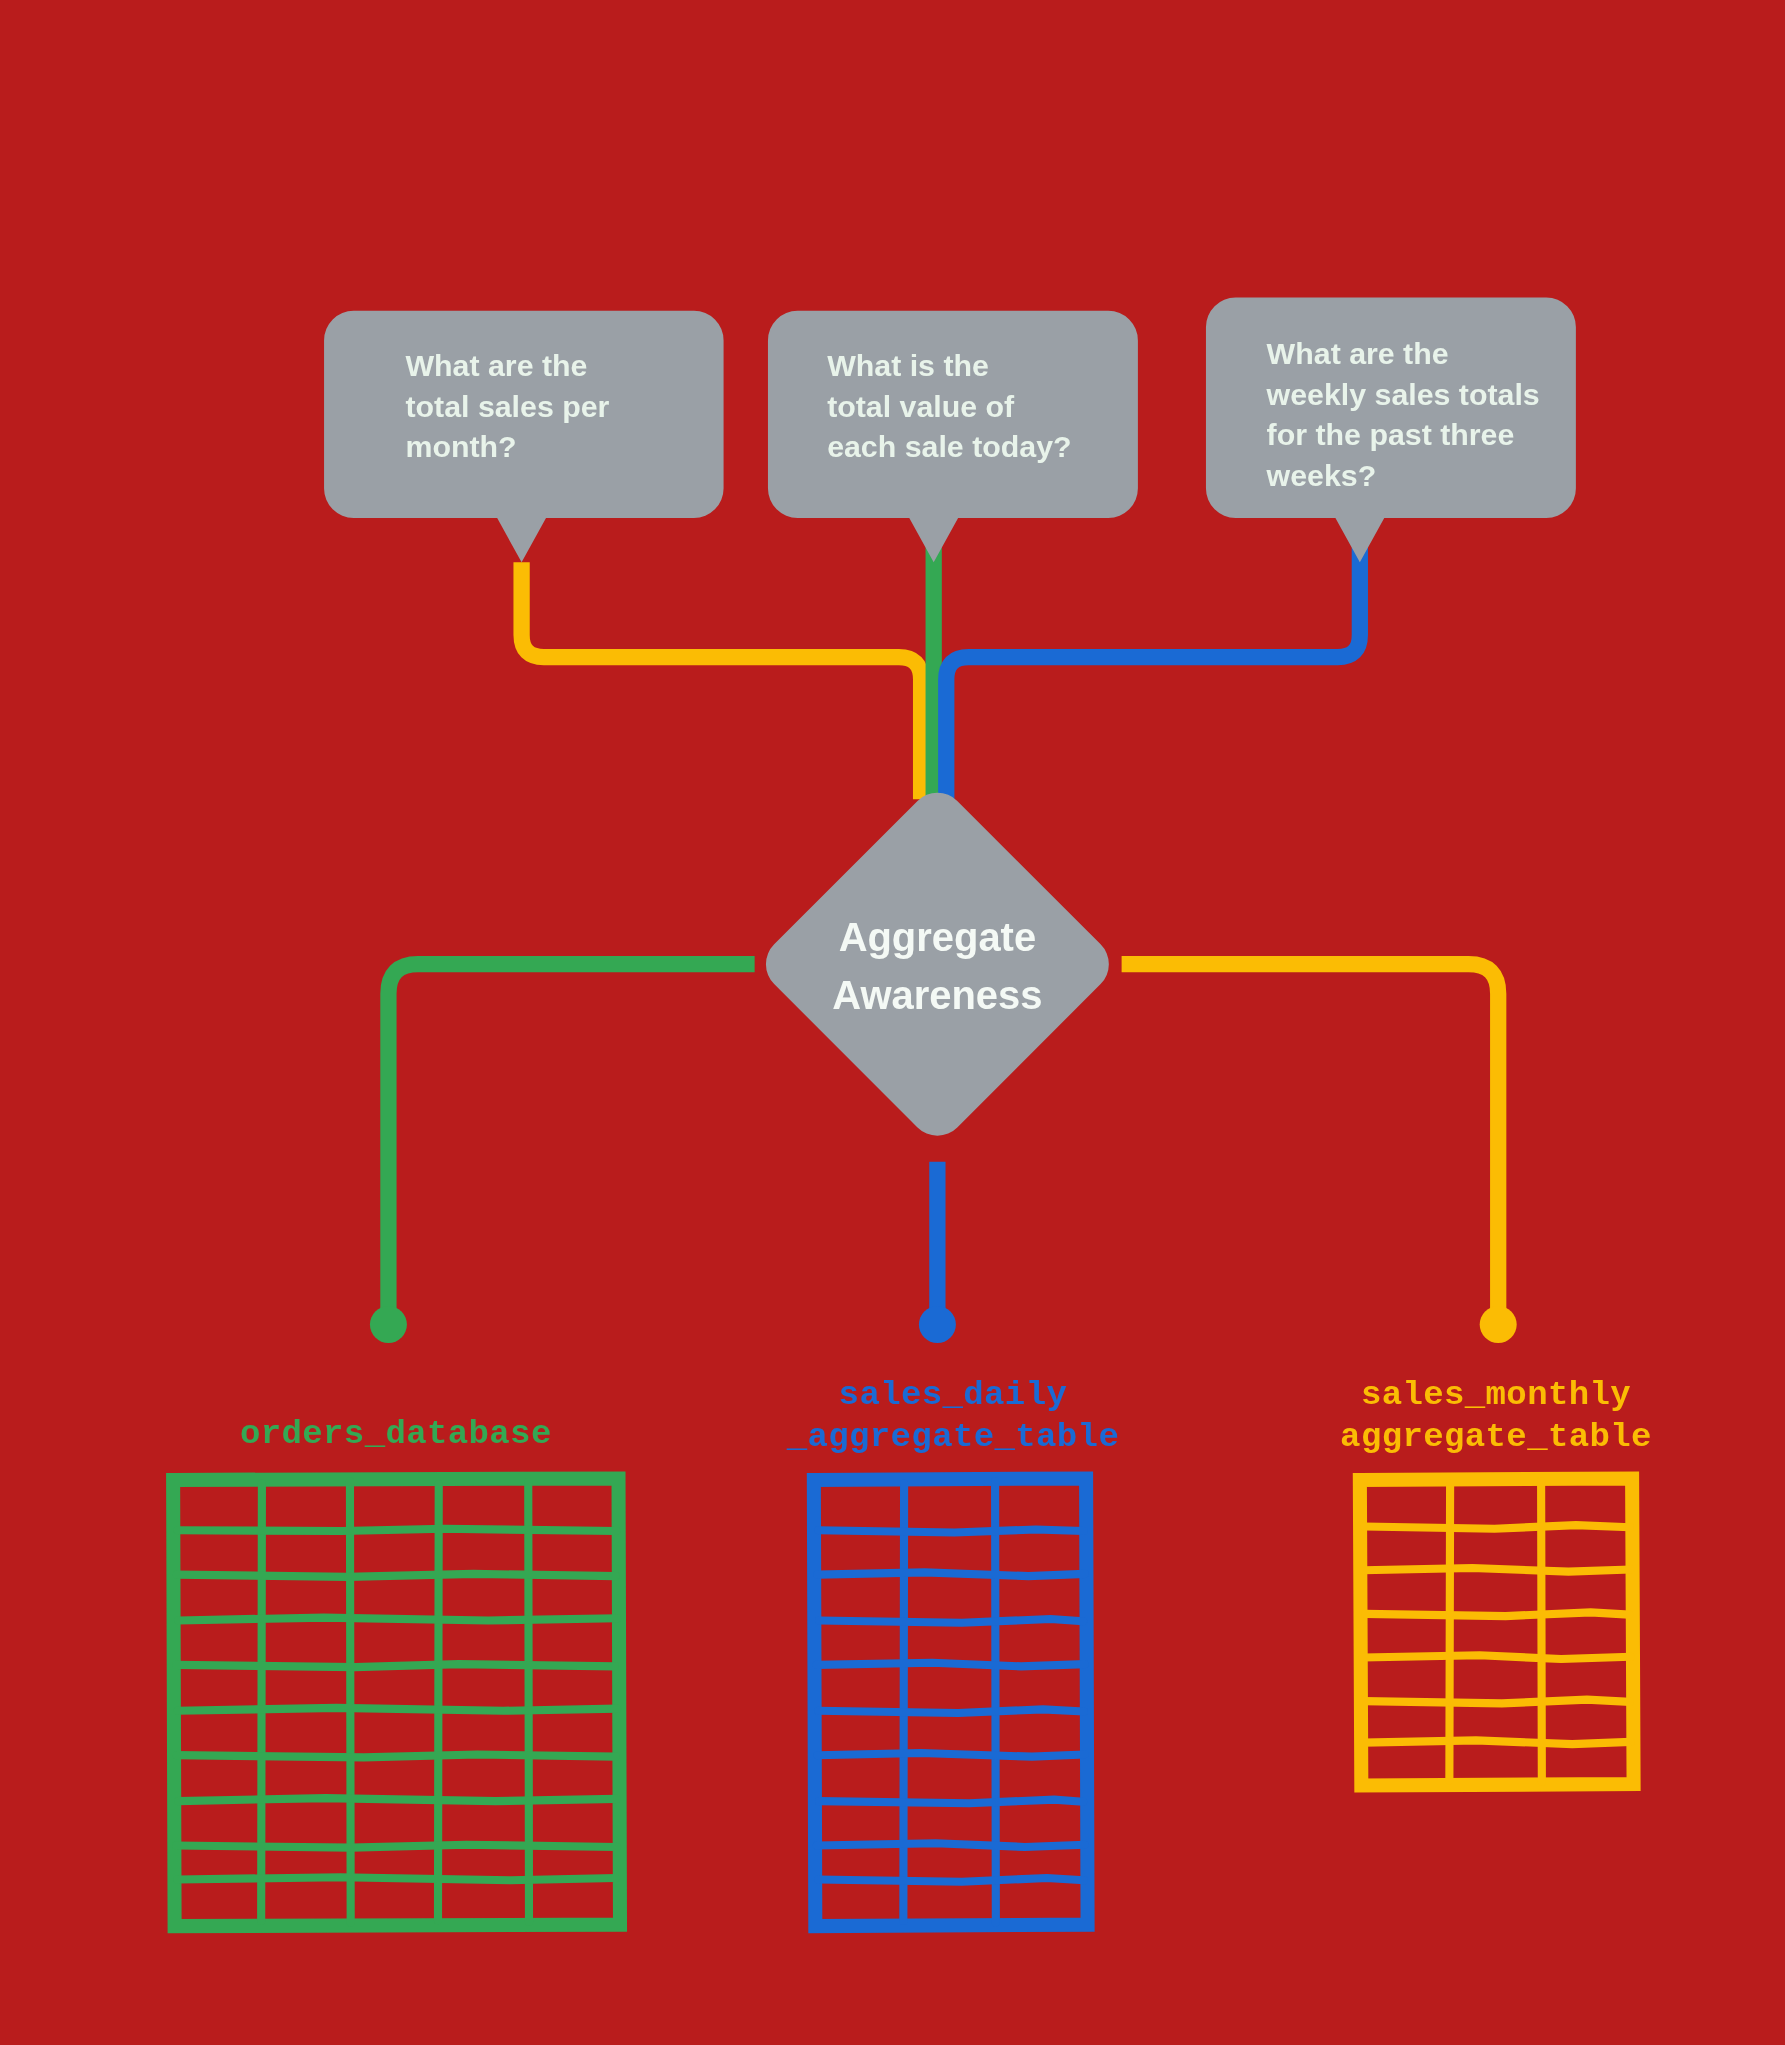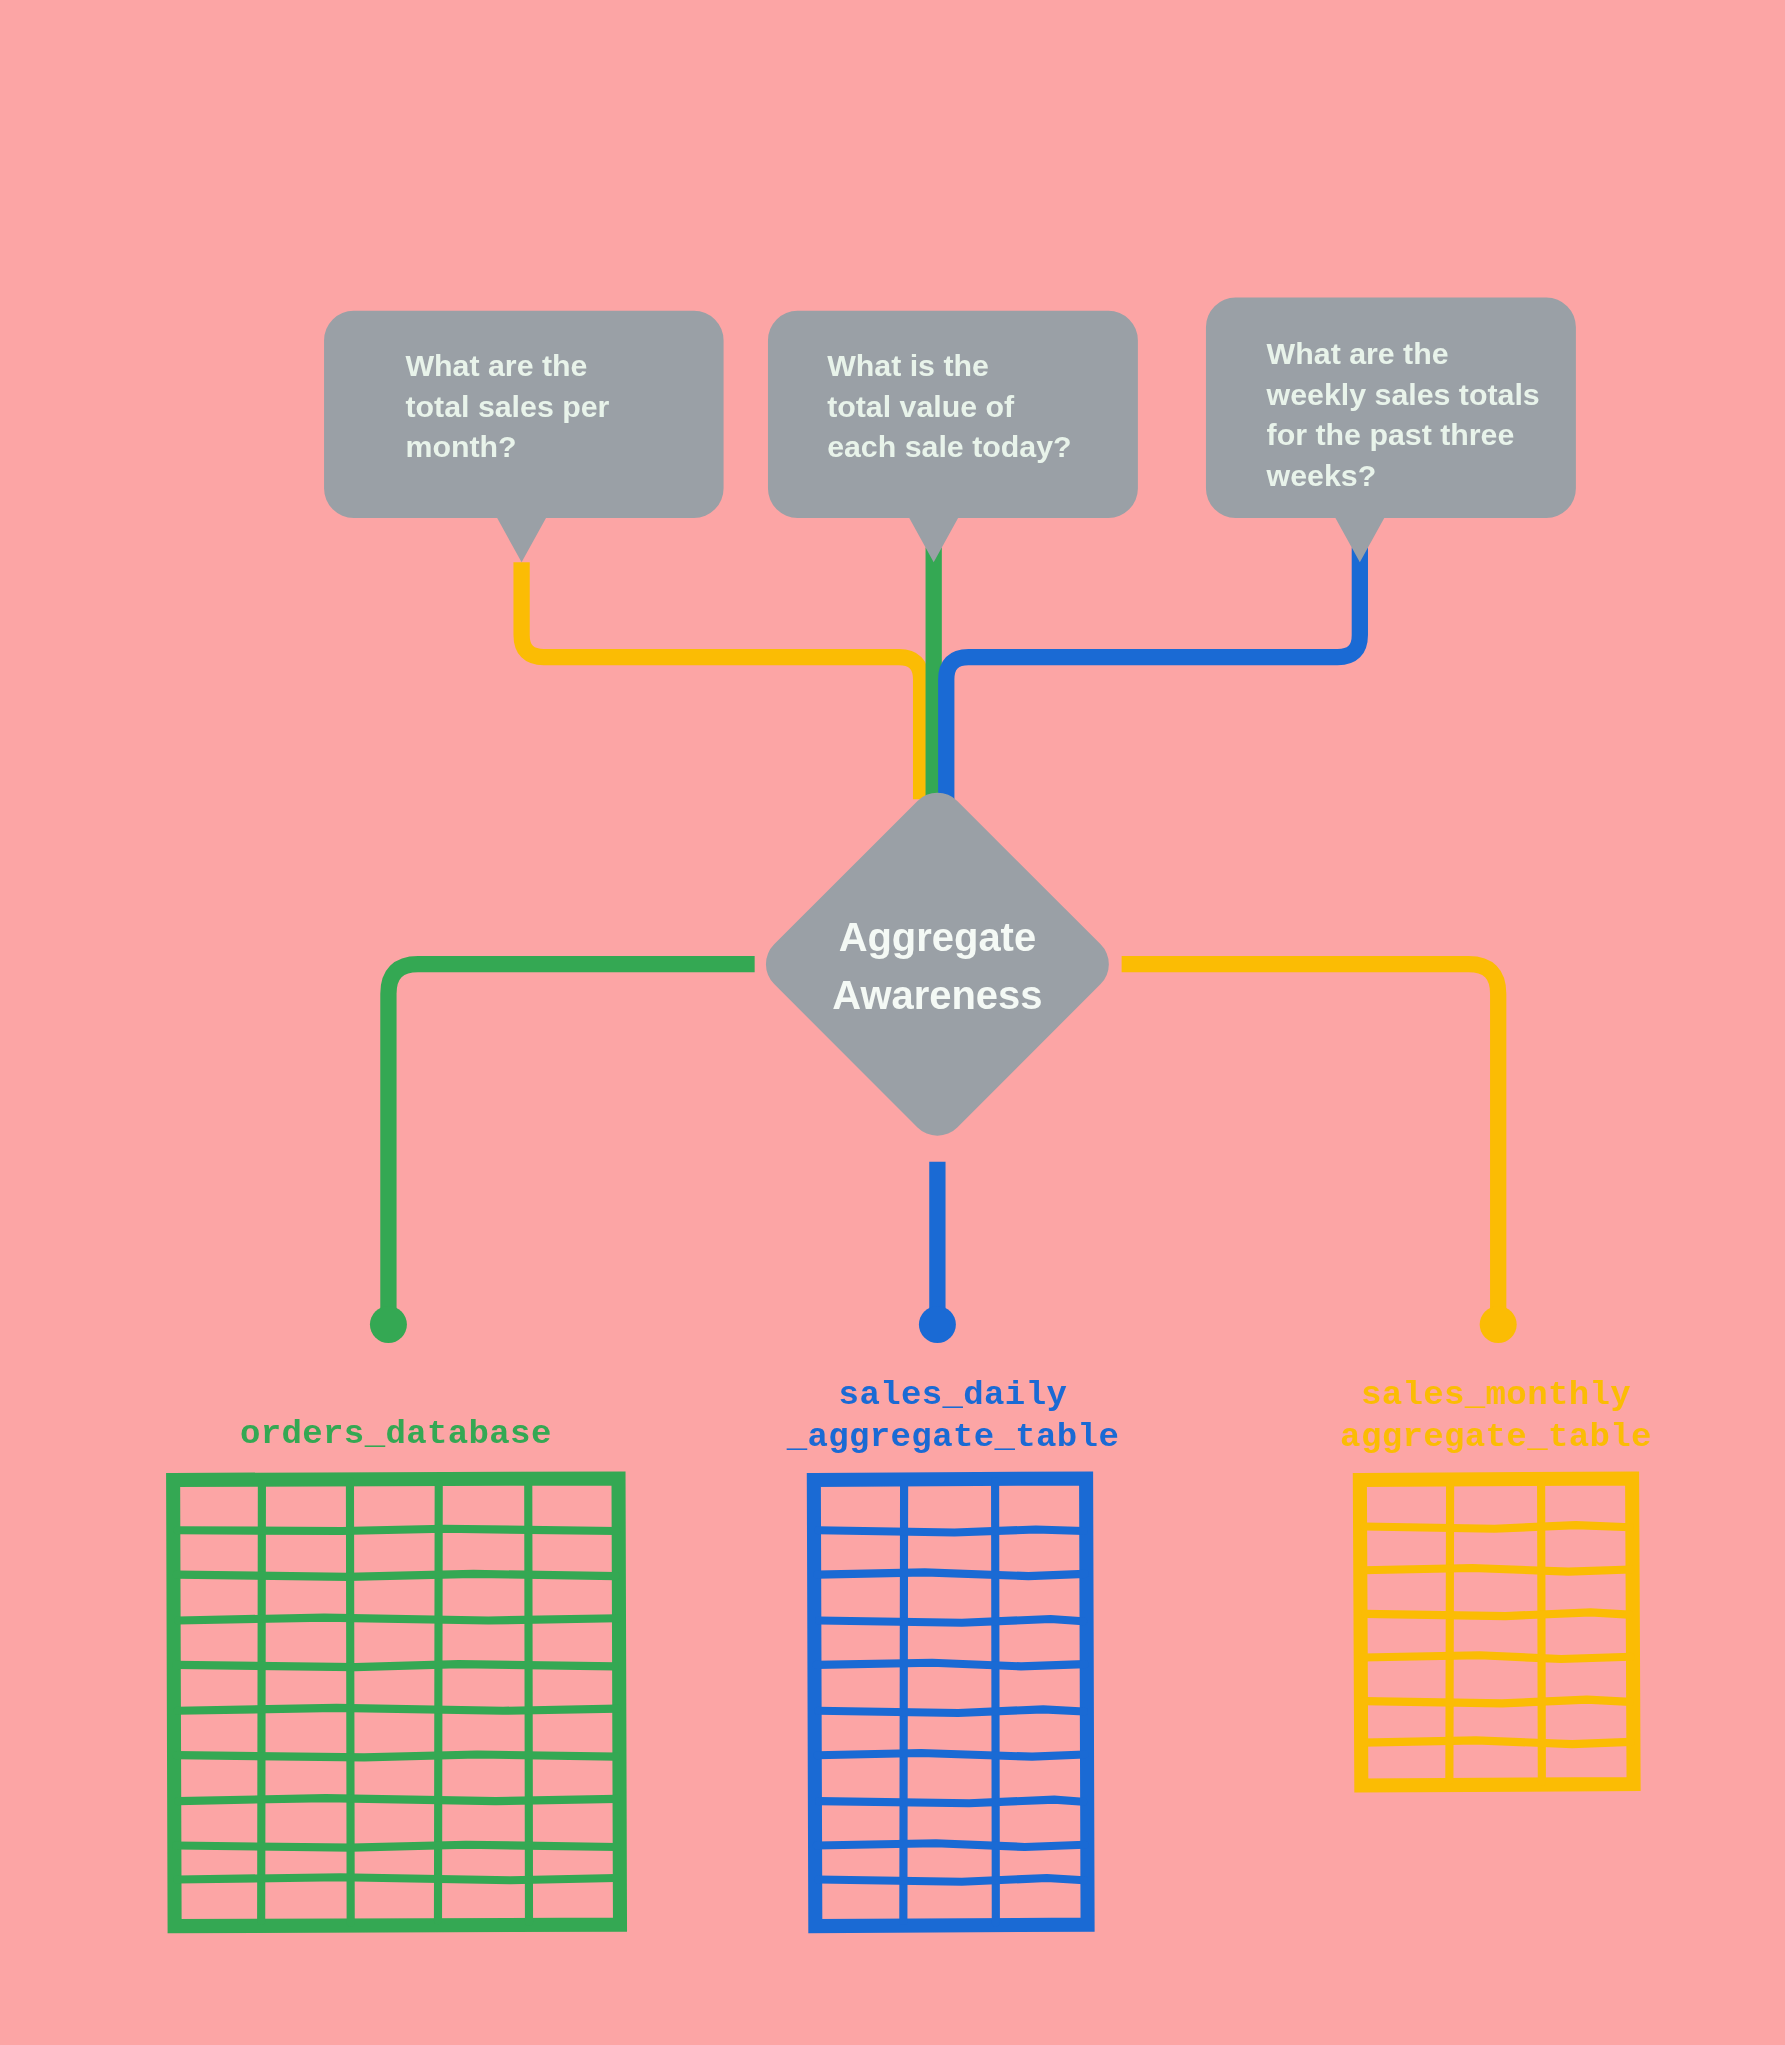--- a/index.html
+++ b/index.html
@@ -8,21 +8,21 @@
     padding: 0;
     background: #ffffff;
   }
   body {
     font-family: "Liberation Sans", sans-serif;
   }
   #canvas {
     position: relative;
     width: 1786px;
     height: 2046px;
-    background: #fca5a5;
+    background: #b91c1c;
     overflow: hidden;
   }
   svg.layer {
     position: absolute;
     left: 0;
     top: 0;
     width: 1786px;
     height: 2046px;
   }
   .bubble-text {

